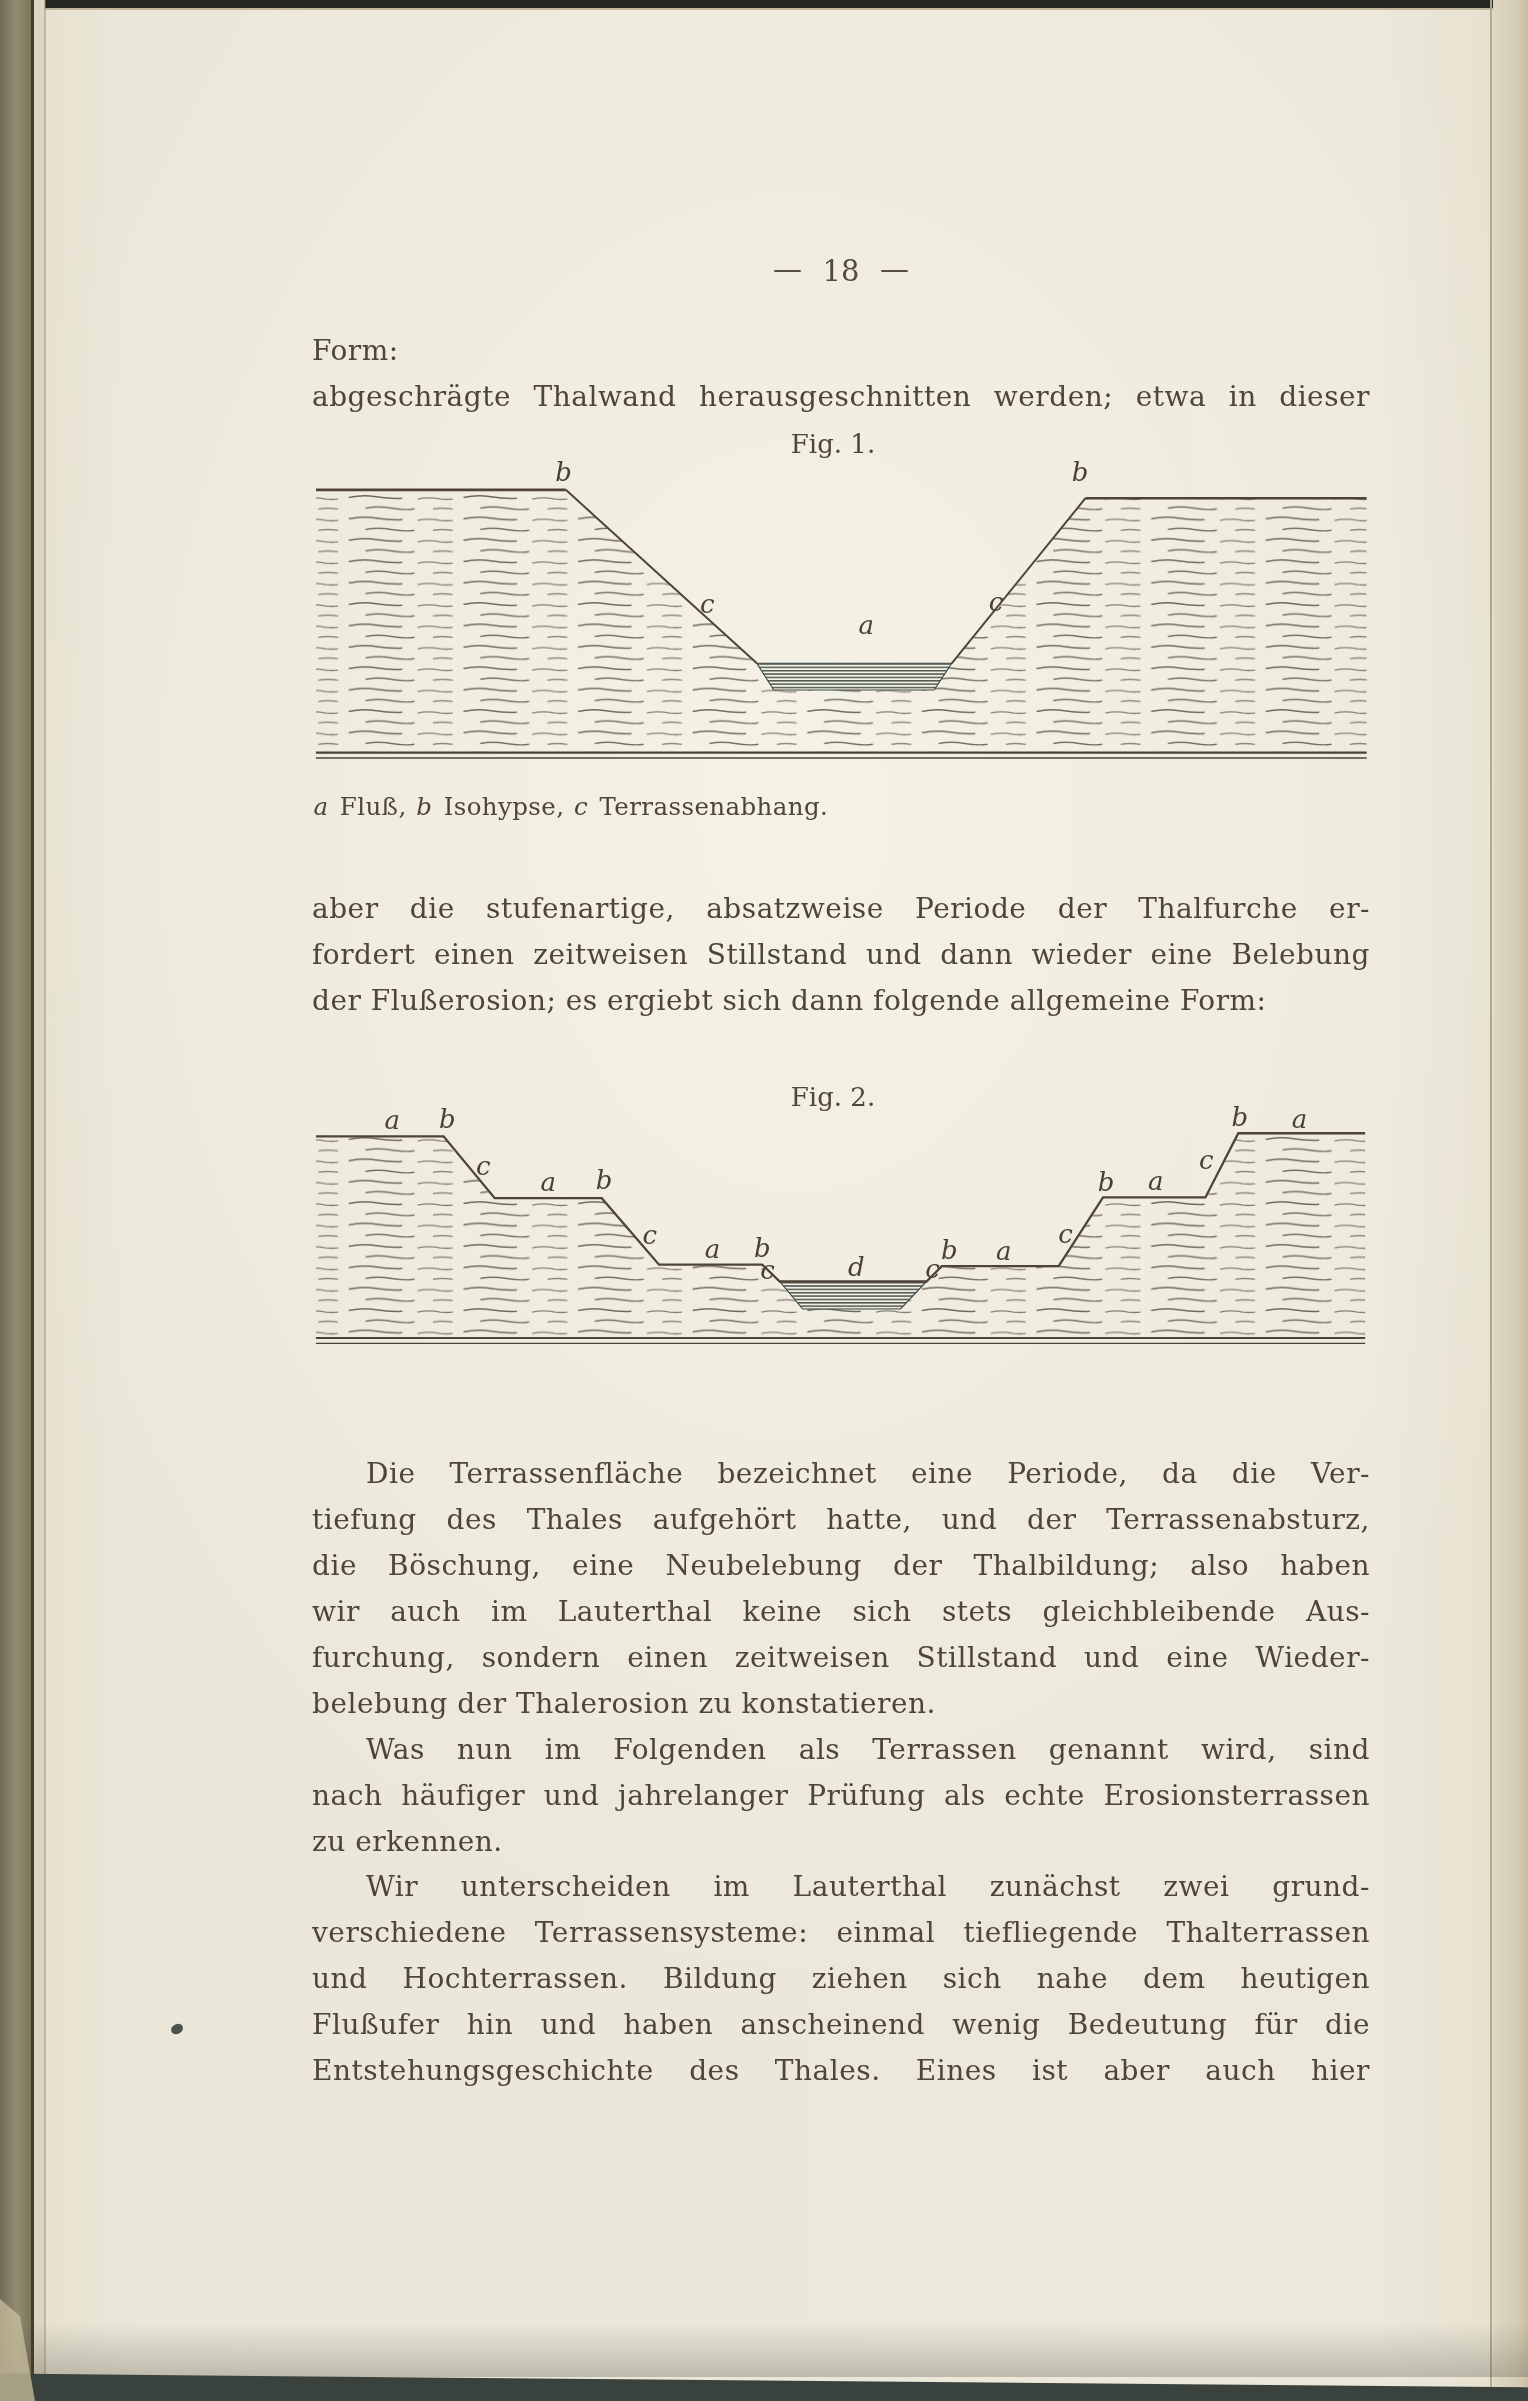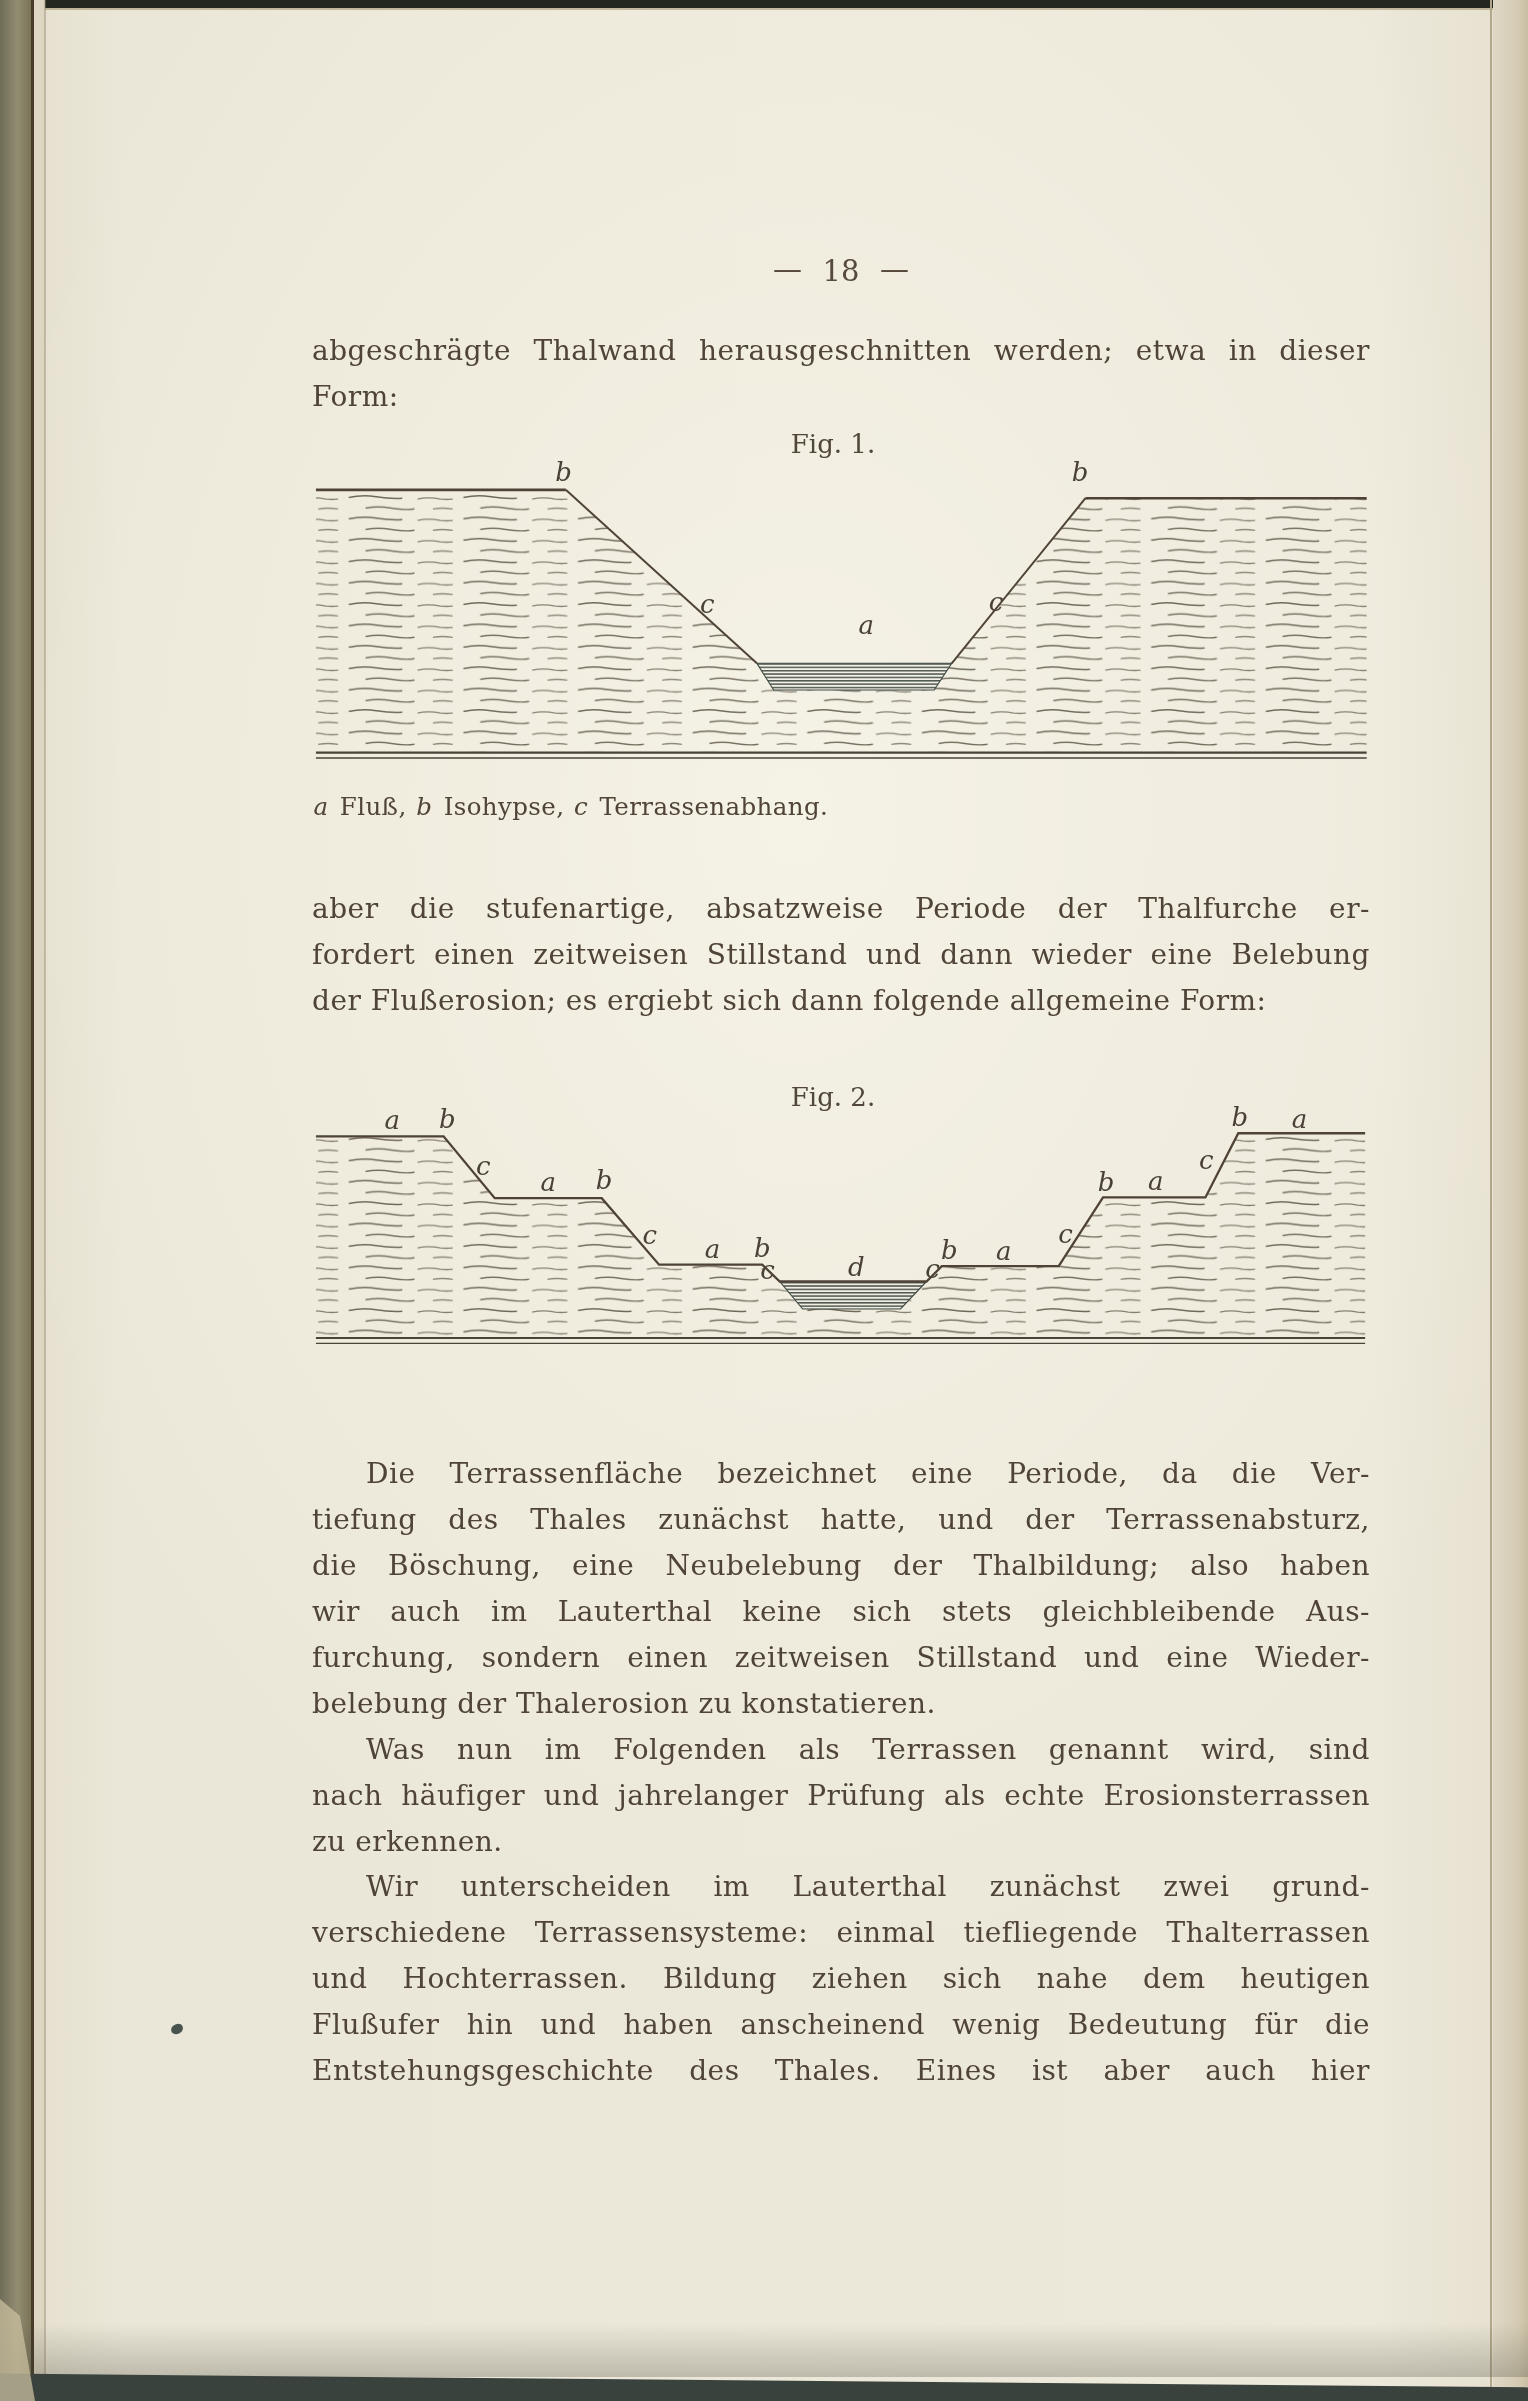--- a/index.html
+++ b/index.html
@@ -68,22 +68,22 @@
   <div class="band-shadow"></div>
   <div class="band-bottom"></div>
   <div class="corner-fold"></div>
   <div class="ink-spot"></div>
 
   <div class="pgnum">
     <span class="dash">—</span><span>18</span><span class="dash">—</span>
   </div>
 
   <div class="tcol" style="top:328px">
+      <div class="tline">Form:</div>
       <div class="tline just">abgeschrägte Thalwand herausgeschnitten werden; etwa in dieser</div>
-      <div class="tline">Form:</div>
     </div>
 
   <div class="figtitle" style="top:425px">Fig. 1.</div>
 
   <svg class="figlayer" viewBox="0 0 2000 3142">
     <defs>
       <pattern id="hatch" width="150" height="28" patternUnits="userSpaceOnUse">
         <path d="M6,7 q18,-4 36,-1 t34,2" fill="none" stroke="#57503f" stroke-width="1.8" opacity="0.85"></path>
         <path d="M96,9 q14,-3 30,0 q8,1 16,0" fill="none" stroke="#57503f" stroke-width="1.7" opacity="0.7"></path>
         <path d="M28,21 q16,-3 34,0 t30,1" fill="none" stroke="#57503f" stroke-width="1.8" opacity="0.8"></path>
@@ -144,21 +144,21 @@
       <div class="tline just">aber die stufenartige, absatzweise Periode der Thalfurche er-</div>
       <div class="tline just">fordert einen zeitweisen Stillstand und dann wieder eine Belebung</div>
       <div class="tline">der Flußerosion; es ergiebt sich dann folgende allgemeine Form:</div>
     </div>
 
   <div class="figtitle" style="top:1078px">Fig. 2.</div>
 
 
   <div class="tcol" style="top:1451px">
       <div class="tline just ind">Die Terrassenfläche bezeichnet eine Periode, da die Ver-</div>
-      <div class="tline just">tiefung des Thales zunächst hatte, und der Terrassenabsturz,</div>
+      <div class="tline just">tiefung des Thales aufgehört hatte, und der Terrassenabsturz,</div>
       <div class="tline just">die Böschung, eine Neubelebung der Thalbildung; also haben</div>
       <div class="tline just">wir auch im Lauterthal keine sich stets gleichbleibende Aus-</div>
       <div class="tline just">furchung, sondern einen zeitweisen Stillstand und eine Wieder-</div>
       <div class="tline">belebung der Thalerosion zu konstatieren.</div>
     </div>
   <div class="tcol" style="top:1727px">
       <div class="tline just ind">Was nun im Folgenden als Terrassen genannt wird, sind</div>
       <div class="tline just">nach häufiger und jahrelanger Prüfung als echte Erosionsterrassen</div>
       <div class="tline">zu erkennen.</div>
     </div>

